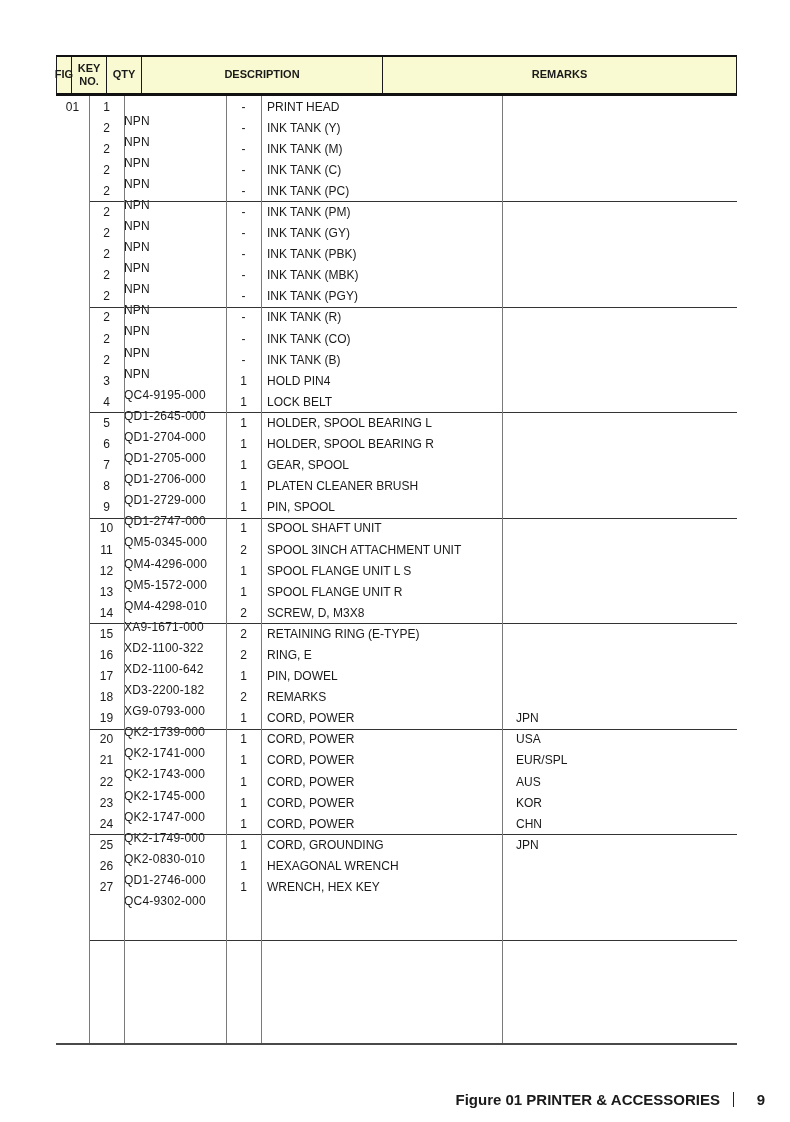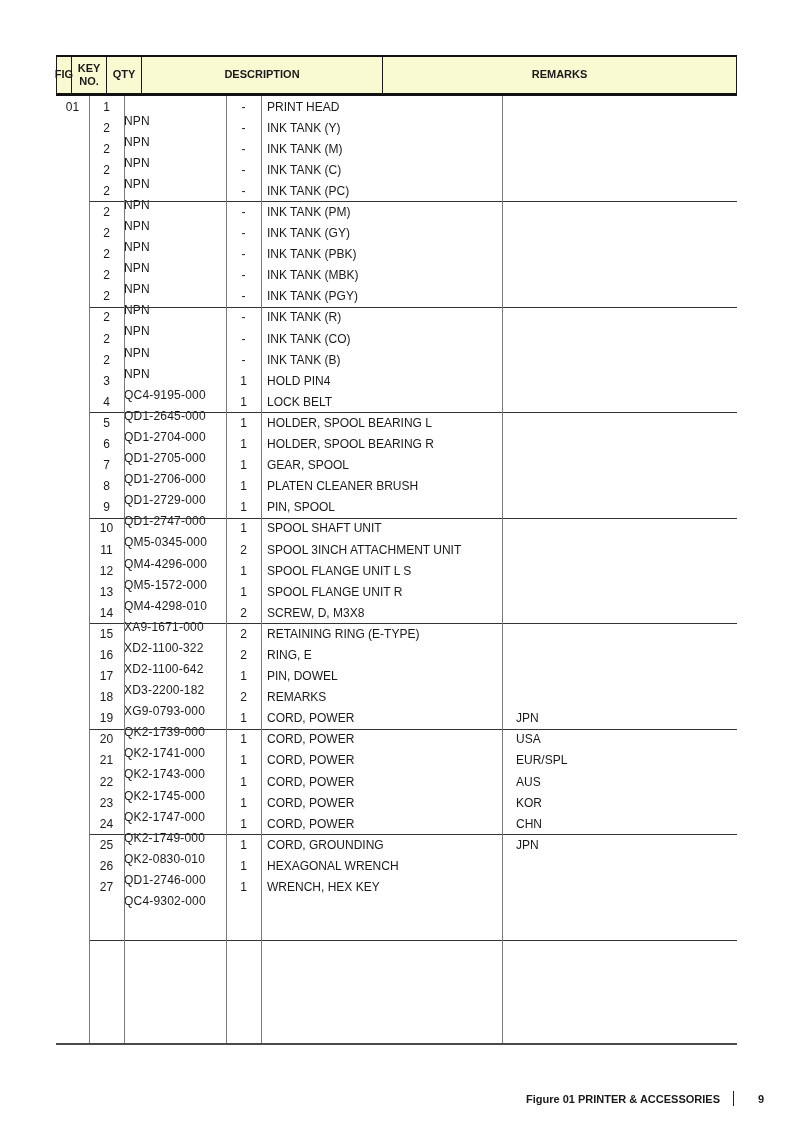--- a/index.html
+++ b/index.html
@@ -56,21 +56,21 @@
   .c-key  { width:35px; text-align:center; }
   .c-part { width:102px; letter-spacing:0.2px;margin-top:28px; }
   .c-qty  { width:35px; text-align:center; }
   .c-desc { width:241px; padding-left:6px; }
   .c-rem  { flex:1; padding-left:14px; }
 
   
   .footer {
     position:absolute; top:1091px; right:12px;
     display:flex; align-items:center;
-    font-size:11px; font-weight:bold;
+    font-size:15px; font-weight:bold;
   }
   .footer .vbar { width:1px; height:15px; background:#222222; margin-left:13px; margin-right:10px; }
   .footer .pg { width:34px; text-align:center; }
 </style>
 </head>
 <body>
 
 <div class="tbl">
   <div class="thead">
     <div class="th w-fig">

